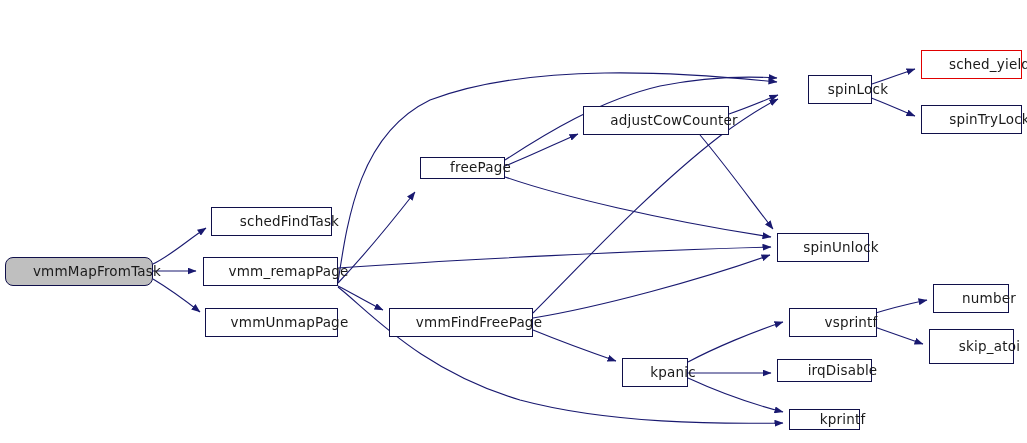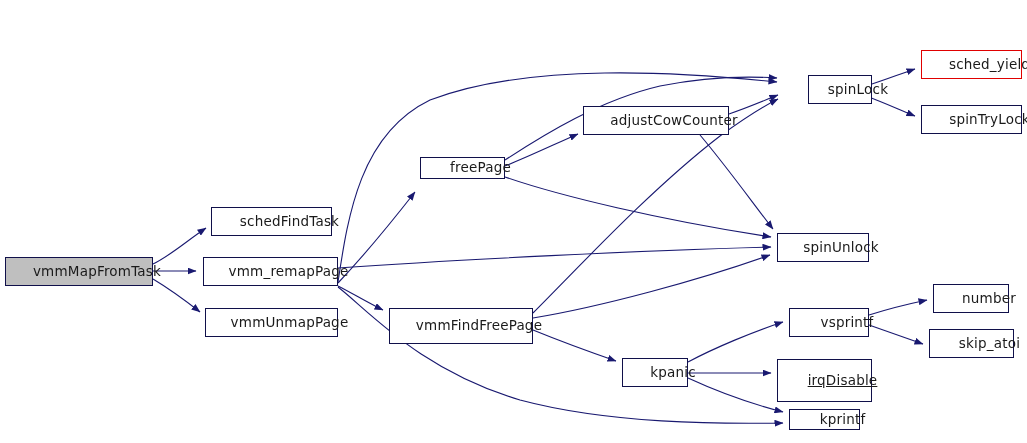--- a/index.html
+++ b/index.html
@@ -34,20 +34,21 @@
     align-items: center;
     justify-content: center;
     letter-spacing: 0.2px;
     white-space: nowrap;
     z-index: 5;
     padding-left: 36px;
   }
   .graph-node.is-current {
     background: #bfbfbf;
     border-color: #10104a;
+    border-radius: 8px;
   }
   .graph-node.is-highlight {
     border-color: #e00000;
     border-width: 1px;
   }
   .node-label {
     pointer-events: none;
   }
 </style>
 </head>
@@ -100,48 +101,48 @@
       </div>
       <div class="graph-node" style="left: 205px; top: 308px; width: 133px; height: 29px;">
         <span class="node-label">vmmUnmapPage</span>
       </div>
       <div class="graph-node" style="left: 420px; top: 157px; width: 85px; height: 22px;">
         <span class="node-label">freePage</span>
       </div>
       <div class="graph-node" style="left: 583px; top: 106px; width: 146px; height: 29px;">
         <span class="node-label">adjustCowCounter</span>
       </div>
-      <div class="graph-node" style="left: 389px; top: 308px; width: 144px; height: 36px;">
+      <div class="graph-node" style="left: 389px; top: 308px; width: 144px; height: 29px;">
         <span class="node-label">vmmFindFreePage</span>
       </div>
       <div class="graph-node" style="left: 784px; top: 75px; width: 64px; height: 29px; margin-left: 24px;">
         <span class="node-label">spinLock</span>
       </div>
       <div class="graph-node is-highlight" style="left: 921px; top: 50px; width: 101px; height: 29px;">
         <span class="node-label">sched_yield</span>
       </div>
       <div class="graph-node" style="left: 921px; top: 105px; width: 101px; height: 29px; justify-content: center;">
         <span class="node-label">spinTryLock</span>
       </div>
       <div class="graph-node" style="left: 777px; top: 233px; width: 92px; height: 29px;">
         <span class="node-label">spinUnlock</span>
       </div>
       <div class="graph-node" style="left: 622px; top: 358px; width: 66px; height: 29px;">
         <span class="node-label">kpanic</span>
       </div>
-      <div class="graph-node" style="left: 789px; top: 308px; width: 80px; height: 29px;">
+      <div class="graph-node" style="left: 789px; top: 308px; width: 88px; height: 29px;">
         <span class="node-label">vsprintf</span>
       </div>
-      <div class="graph-node" style="left: 777px; top: 359px; width: 95px; height: 43px; text-decoration: underline;">
+      <div class="graph-node" style="left: 777px; top: 359px; width: 95px; height: 23px;">
         <span class="node-label">irqDisable</span>
       </div>
       <div class="graph-node" style="left: 789px; top: 409px; width: 71px; height: 21px;">
         <span class="node-label">kprintf</span>
       </div>
       <div class="graph-node" style="left: 933px; top: 284px; width: 76px; height: 29px; align-items: center;">
         <span class="node-label">number</span>
       </div>
-      <div class="graph-node" style="left: 929px; top: 329px; width: 85px; height: 29px;">
+      <div class="graph-node" style="left: 929px; top: 329px; width: 85px; height: 35px;">
         <span class="node-label">skip_atoi</span>
       </div>
     </div>
 
 </div>
 
 </body></html>

